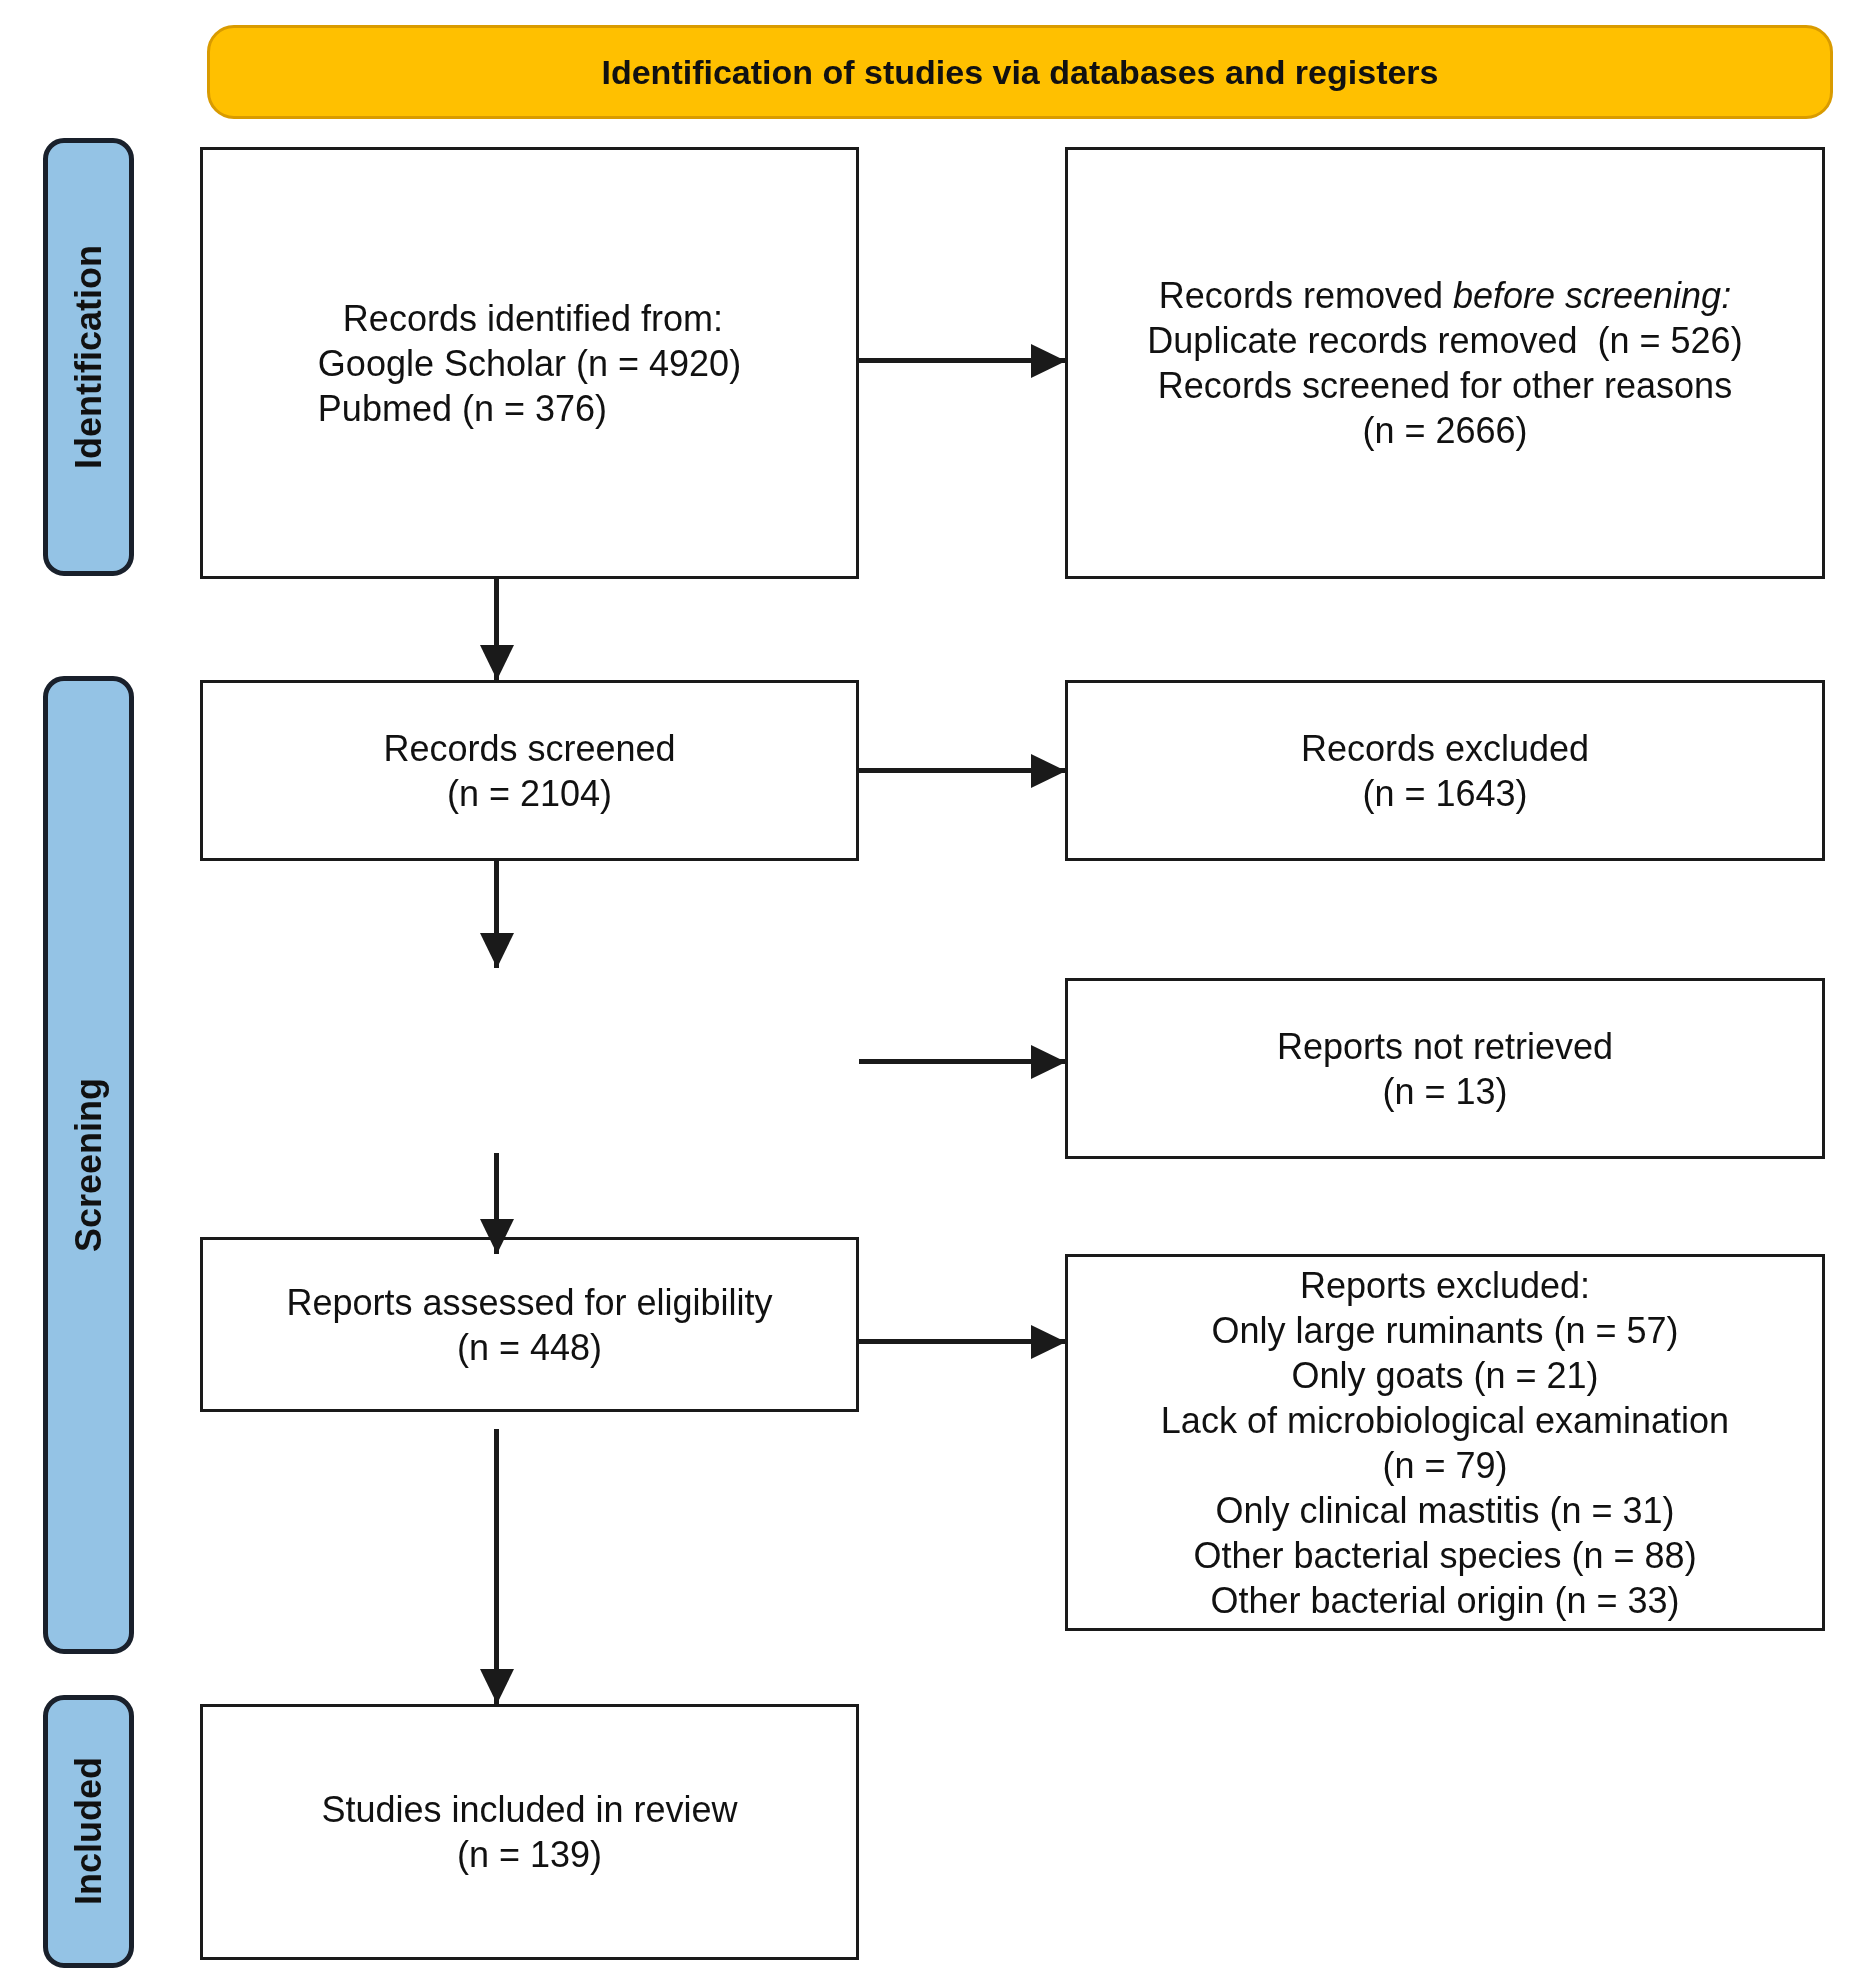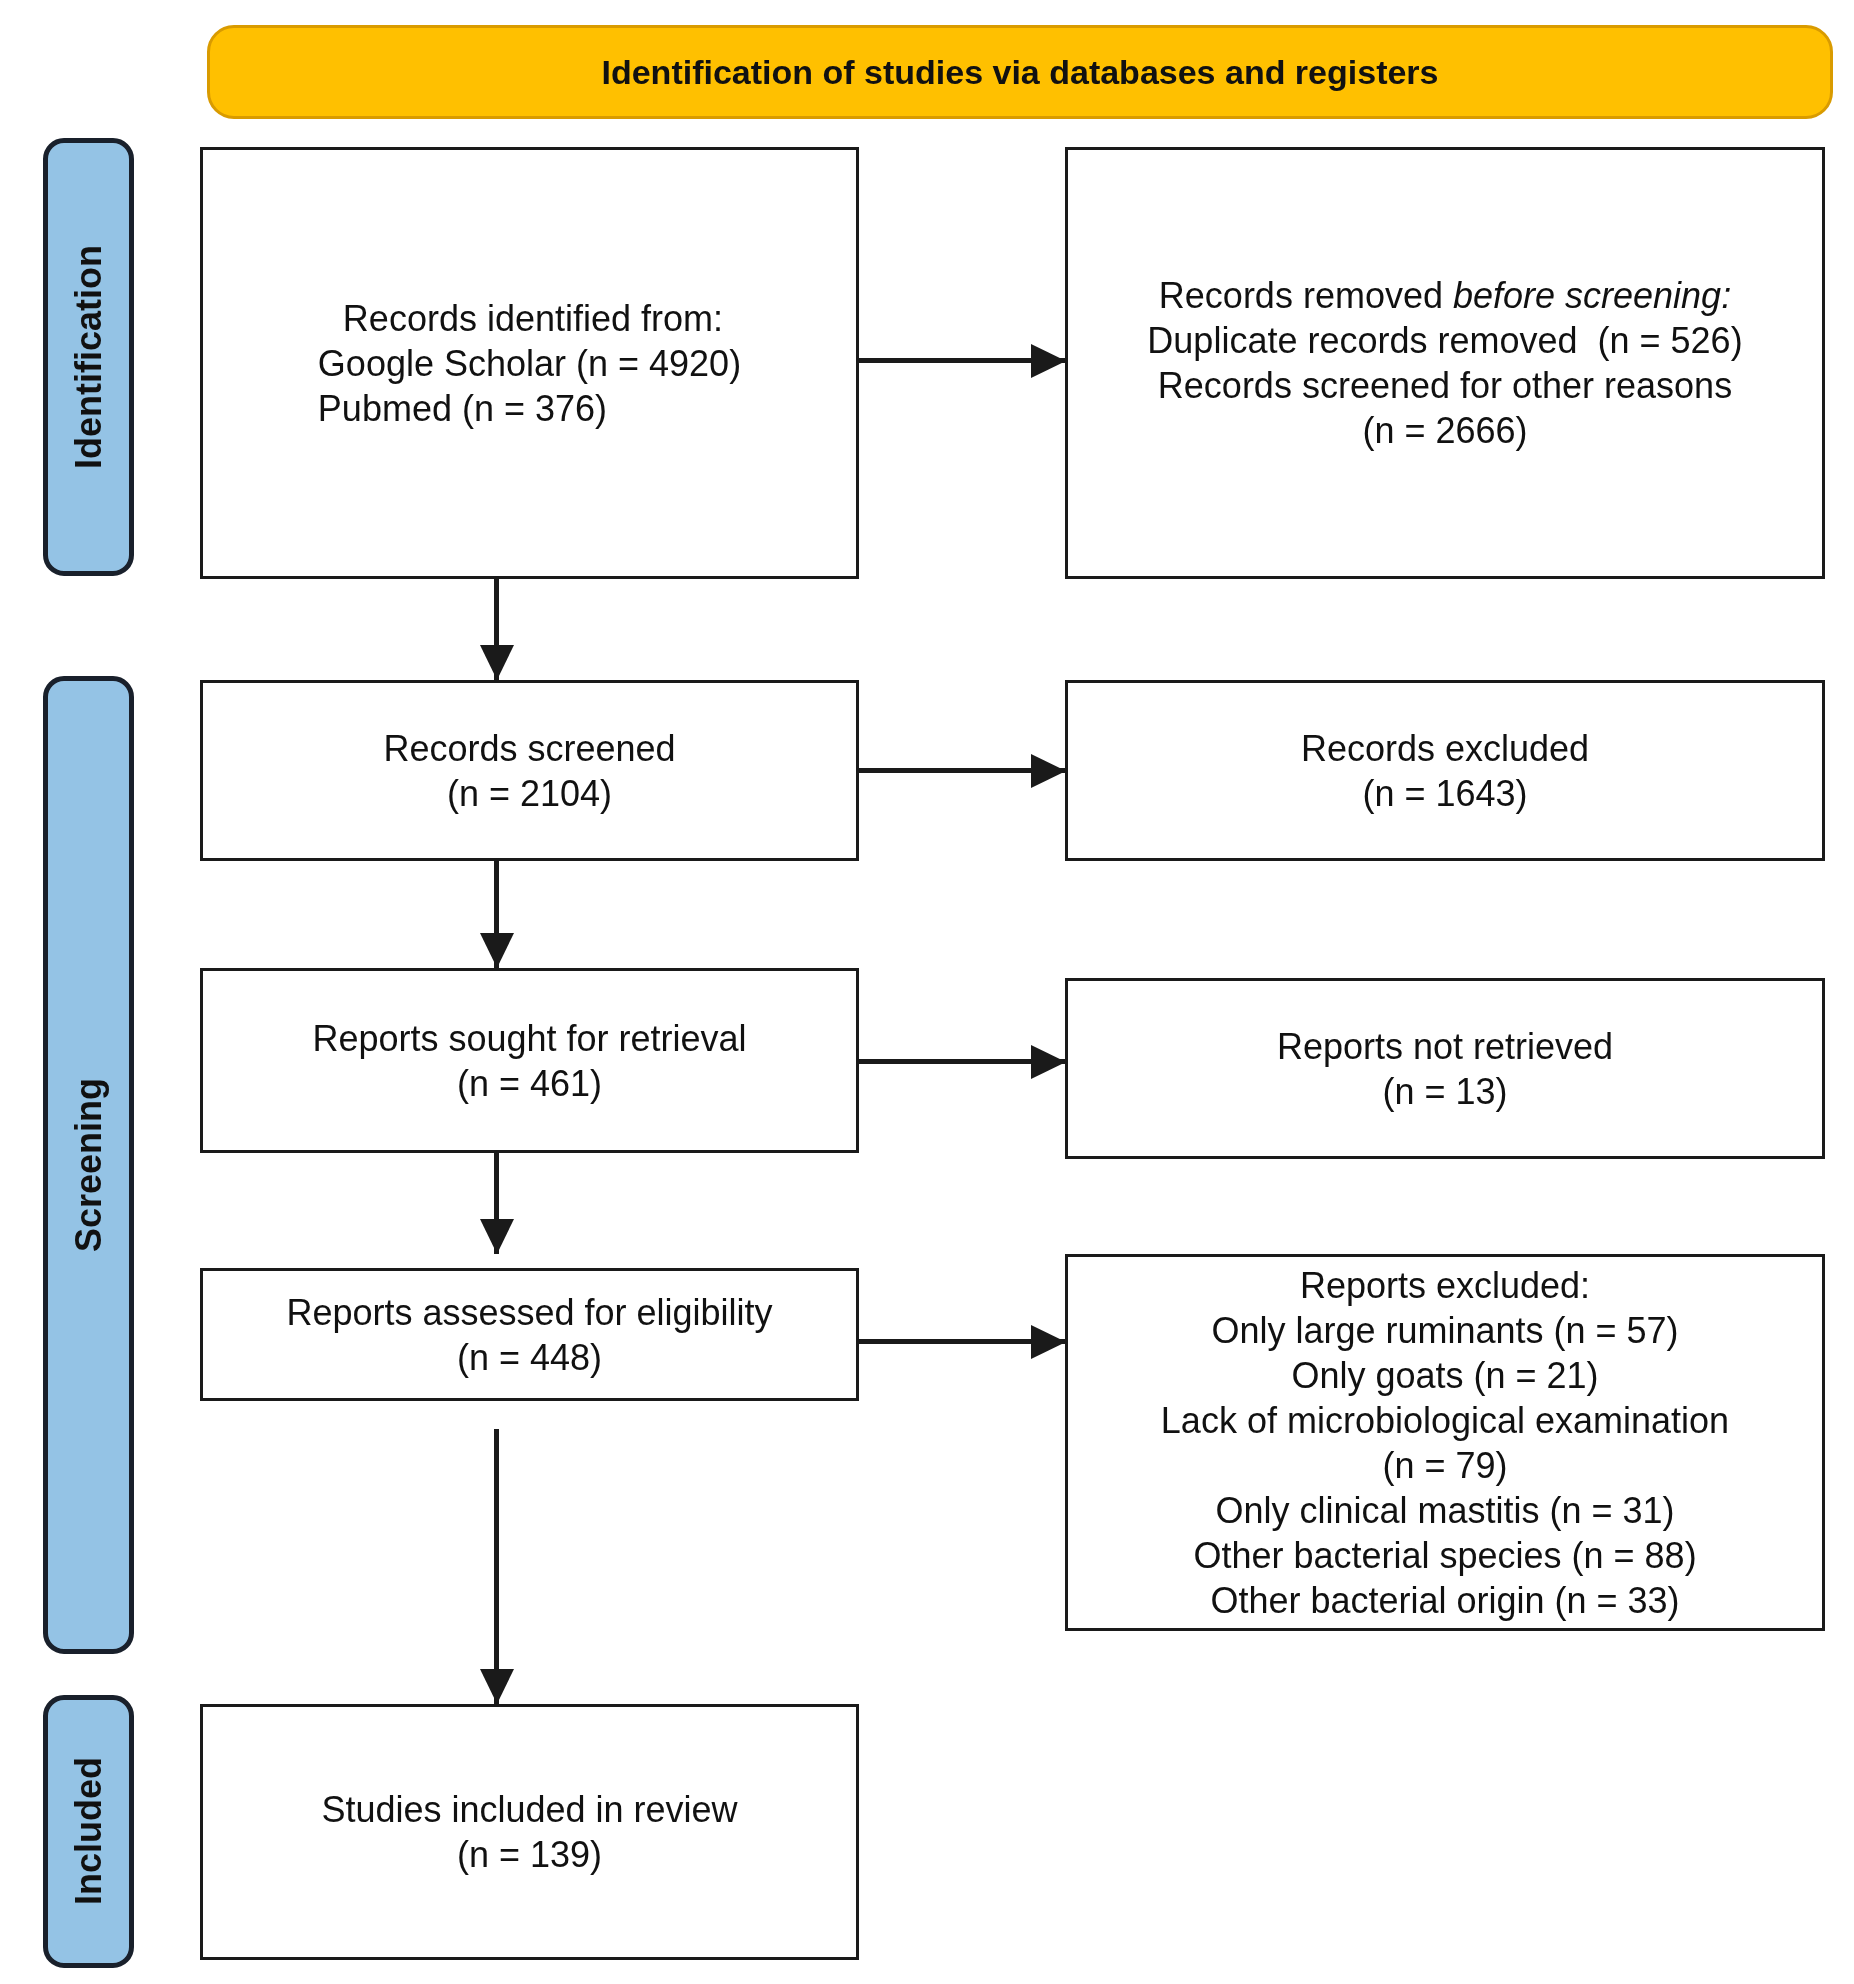--- a/index.html
+++ b/index.html
@@ -34,21 +34,21 @@
     font-size:36px;line-height:1.25;text-align:center;
   }
   .col-left{left:200px;width:659px;}
   .col-right{left:1065px;width:760px;}
   .b-identified{top:147px;height:432px;}
   .b-removed{top:147px;height:432px;}
   .b-screened{top:680px;height:181px;}
   .b-excluded{top:680px;height:181px;}
   .b-sought{top:968px;height:185px;}
   .b-notretrieved{top:978px;height:181px;}
-  .b-assessed{top:1268px;height:133px;}
+  .b-assessed{top:1237px;height:175px;}
   .b-reportsexcluded{top:1254px;height:377px;}
   .b-included{top:1704px;height:256px;}
   .txt{width:100%;padding:0 1px;box-sizing:border-box;}
   .left-block{width:max-content;max-width:95%;margin:5px auto;text-align:left;padding:0;}
   .left-block .indent{padding-left:25px;}
   .italic{font-style:italic;}
   
   .varrow{position:absolute;width:5.2px;background:#1a1a1a;}
   .varrow .head{
     position:absolute;left:50%;bottom:0;transform:translate(-50%,0);
@@ -113,26 +113,20 @@
     </div>
   </div>
 
   <div class="box col-right b-excluded">
     <div class="txt">
       <div>Records excluded</div>
       <div>(n = 1643)</div>
     </div>
   </div>
 
-  <div class="box col-left b-sought">
-    <div class="txt">
-      <div>Reports sought for retrieval</div>
-      <div>(n = 461)</div>
-    </div>
-  </div>
 
   <div class="box col-right b-notretrieved">
     <div class="txt">
       <div>Reports not retrieved</div>
       <div>(n = 13)</div>
     </div>
   </div>
 
   <div class="box col-left b-assessed">
     <div class="txt">

